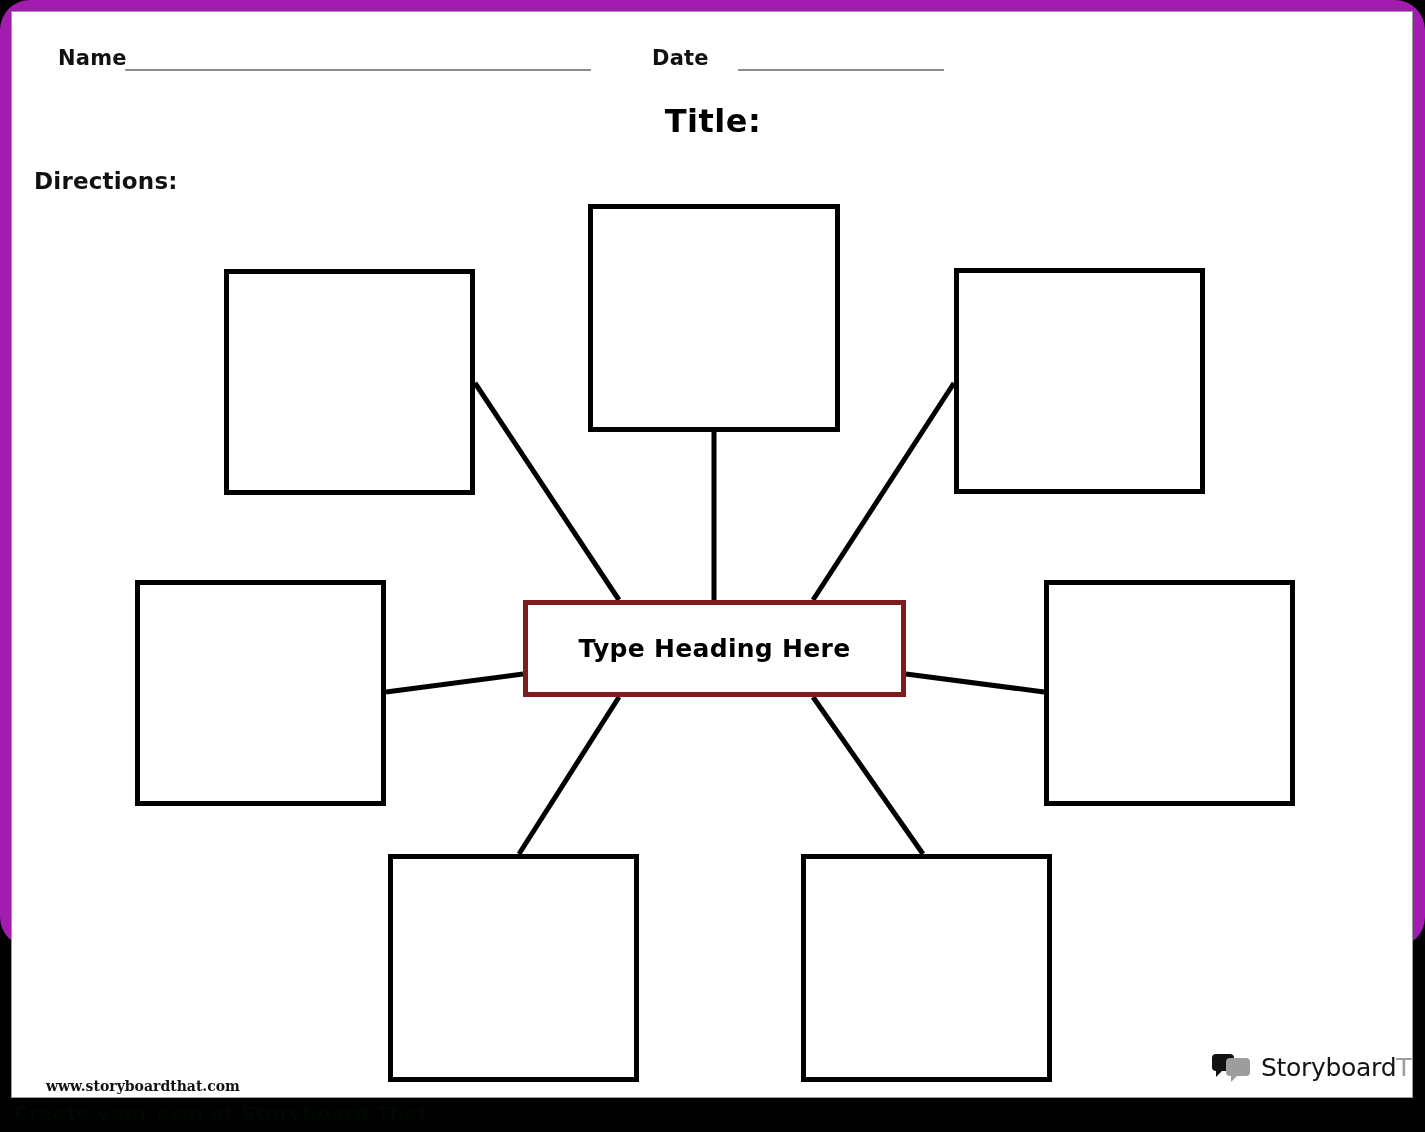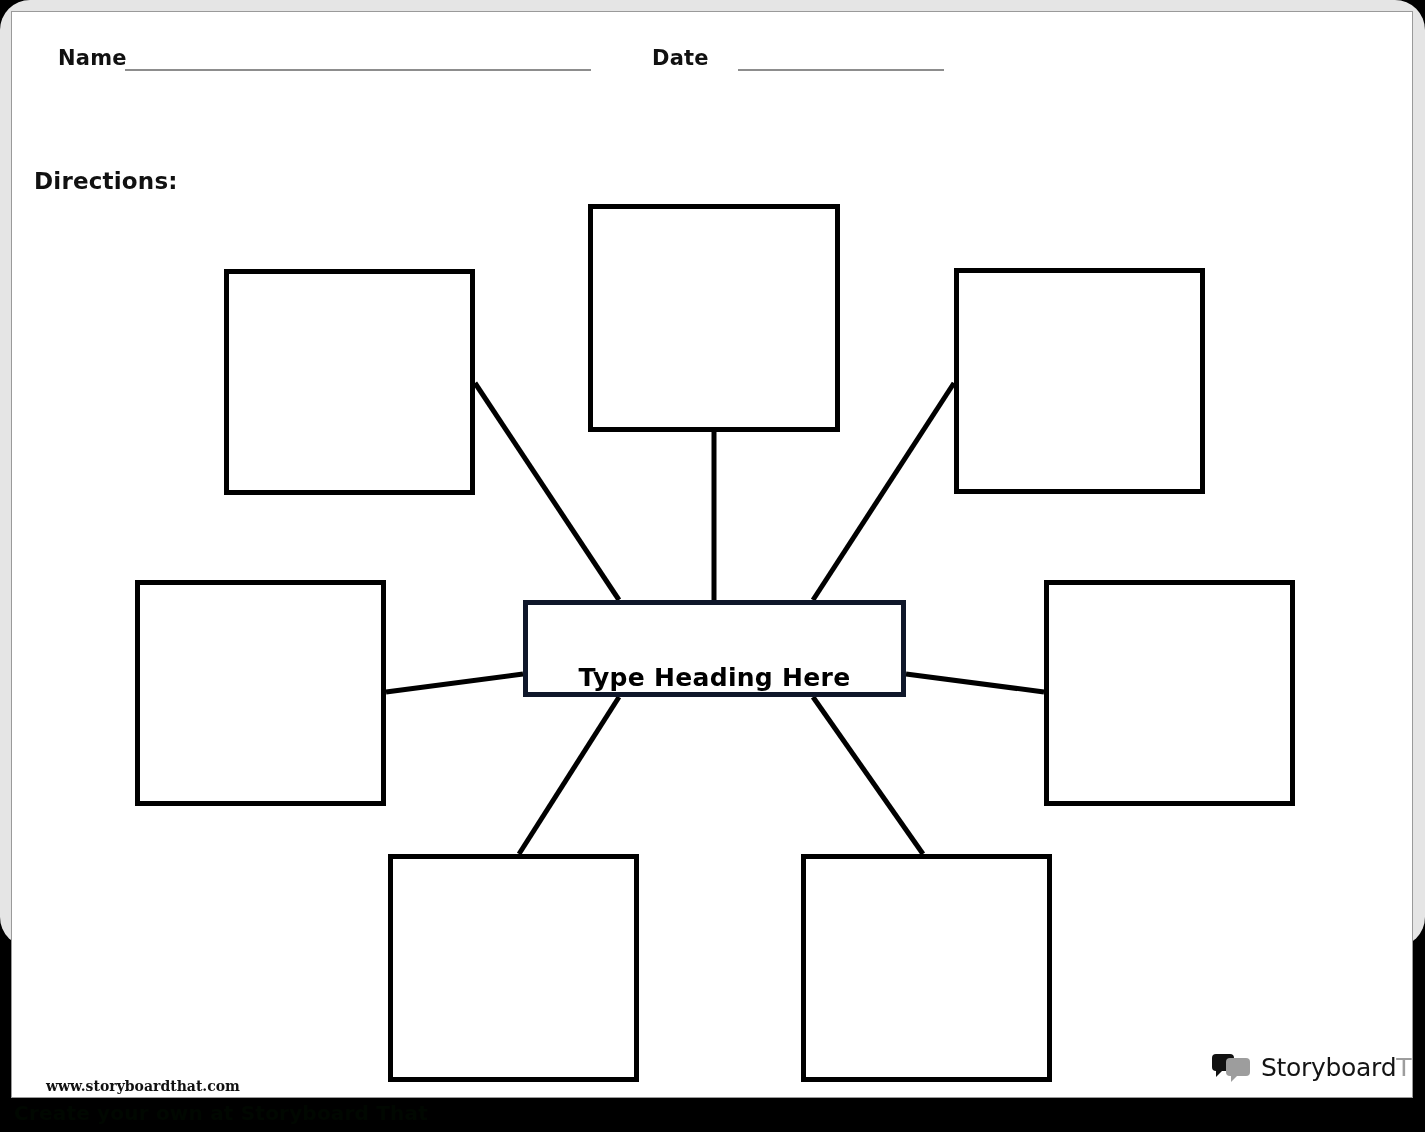--- a/index.html
+++ b/index.html
@@ -13,21 +13,21 @@
     height: 1132px;
     overflow: hidden;
     font-family: "DejaVu Sans", sans-serif;
   }
 
   
   #canvas {
     position: relative;
     width: 1425px;
     height: 947px;
-    background: #e5e5e5;
+    background: #a21caf;
     border-radius: 30px;
   }
 
   
   #page {
     position: absolute;
     left: 11px;
     top: 11px;
     width: 1402px;
     height: 1087px;
@@ -115,24 +115,24 @@
   #box-bottom-right { left: 789px; top: 842px; width: 251px; height: 228px; }
 
   
   #hub-box {
     position: absolute;
     left: 511px;
     top: 588px;
     width: 383px;
     height: 97px;
     background: #ffffff;
-    border: 5px solid #0f172a;
+    border: 5px solid #7f1d1d;
     box-sizing: border-box;
     display: flex;
-    align-items: flex-end;
+    align-items: center;
     justify-content: center;
     z-index: 4;
   }
   #hub-label {
     font-size: 25px;
     font-weight: 700;
     color: #000000;
     letter-spacing: 0.3px;
   }
 
@@ -220,20 +220,21 @@
 <div id="canvas">
 
   <div id="page">
 
     <div id="name-label" class="field-label">Name</div>
     <div id="name-rule" class="field-rule"></div>
 
     <div id="date-label" class="field-label">Date</div>
     <div id="date-rule" class="field-rule"></div>
 
+    <div id="title-text">Title:</div>
 
     <div id="directions-label">Directions:</div>
 
     <div id="diagram">
 
       <svg id="connector-layer" viewBox="0 0 1402 1087">
 
         <line x1="702" y1="588" x2="702" y2="420" stroke="#000000" stroke-width="5"></line>
 
         <line x1="607" y1="588" x2="463" y2="371" stroke="#000000" stroke-width="5"></line>

